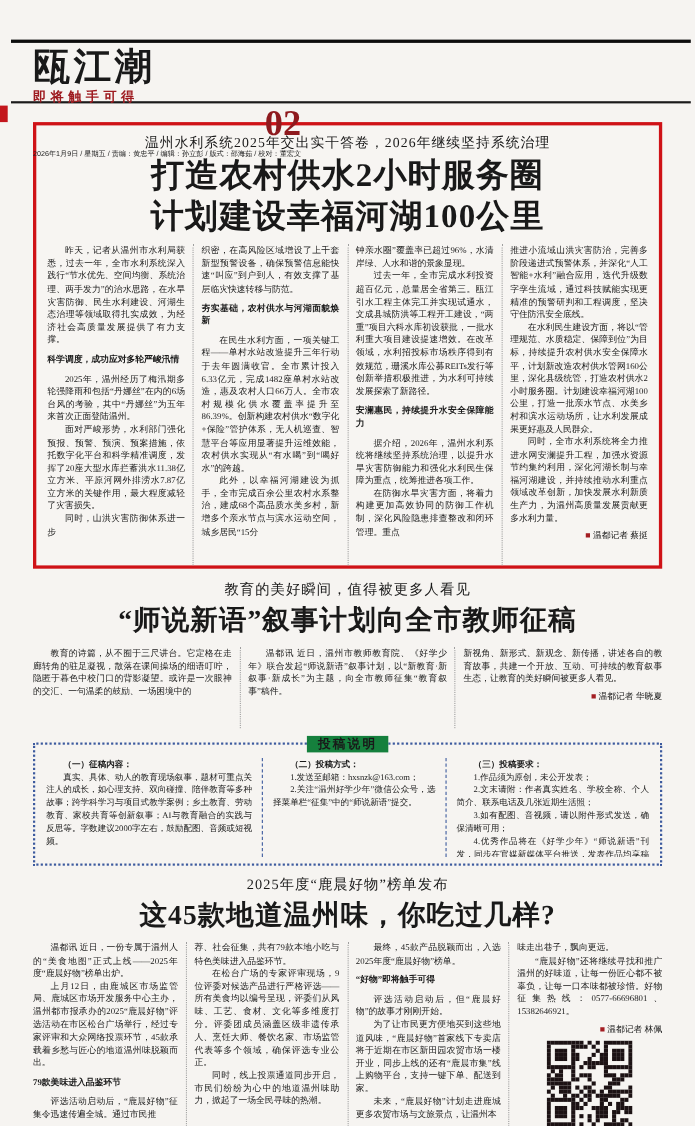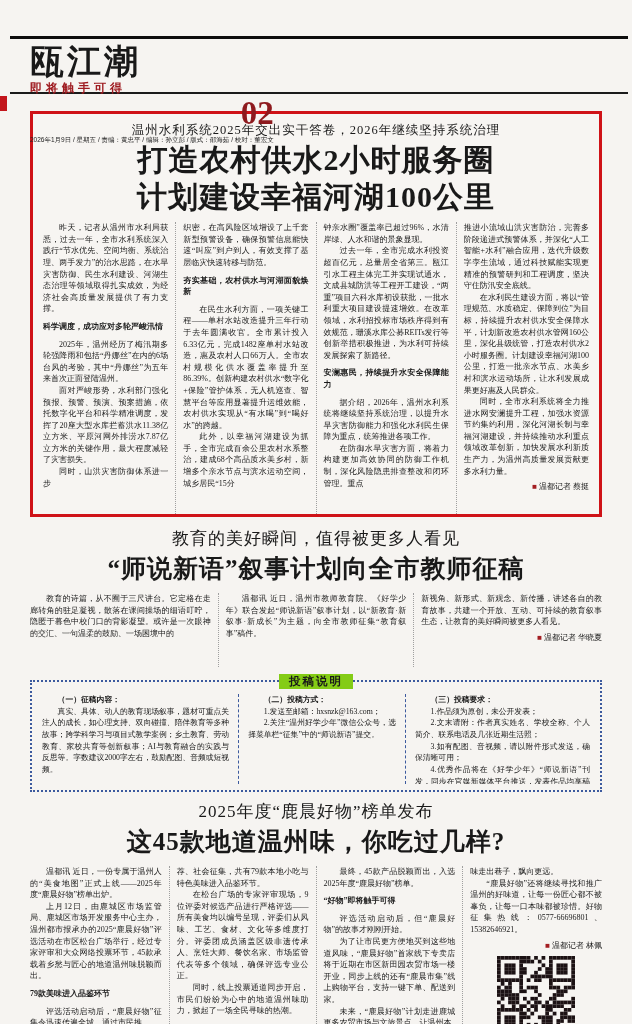--- a/index.html
+++ b/index.html
@@ -23,26 +23,26 @@
   .cols { display:flex; text-align:justify; }
   .col { flex:1 1 0; padding:0 7px; border-left:1px dotted #9f9f9f; overflow:hidden; }
   .col:first-child { border-left:none; padding-left:0; }
   .col:last-child { padding-right:0; }
   .body-lg { height:292px; font-size:8px; line-height:1.45; }
   .p { text-indent:2em; }
   .subhead { font-weight:bold; margin:6px 0; }
   .byline { text-align:right; margin-top:4px; }
   .bsq { color:#a31d22; margin-right:2px; }
 
-  .section-kicker { text-align:center; font-size:17px; margin-top:10px; letter-spacing:1px; }
+  .section-kicker { text-align:center; font-size:13px; margin-top:10px; letter-spacing:1px; }
   .sec-headline { text-align:center; font-size:25px; letter-spacing:1px; margin:2px 0 8px; font-weight:bold; }
   .body-edu { height:74px; font-size:8px; line-height:1.45; }
 
   .notice { position:relative; border:2px dotted #3c5a9e; margin-top:13px; padding:12px 6px 6px; height:112px; }
-  .notice-title { position:absolute; top:-8px; left:50%; transform:translateX(-50%); background:#84cc16; padding:0 10px; font-weight:bold; font-size:11.5px; letter-spacing:2px; }
+  .notice-title { position:absolute; top:-8px; left:50%; transform:translateX(-50%); background:#15803d; padding:0 10px; font-weight:bold; font-size:11.5px; letter-spacing:2px; }
   .notice-cols { display:flex; height:100%; font-size:7.8px; line-height:1.5; text-align:justify; }
   .ncol { padding:0 9px; border-left:1px dashed #3c5a9e; overflow:hidden; }
   .ncol-1 { width:36%; padding-left:4px; border-left:none; }
   .ncol-2 { width:30%; }
   .ncol-3 { width:34%; padding-right:4px; }
   .np { text-indent:2em; }
   .nheading { font-weight:bold; text-indent:2em; }
 
   .sk3 { margin-top:8px; }
   .body-food { height:174px; font-size:8px; line-height:1.45; }

